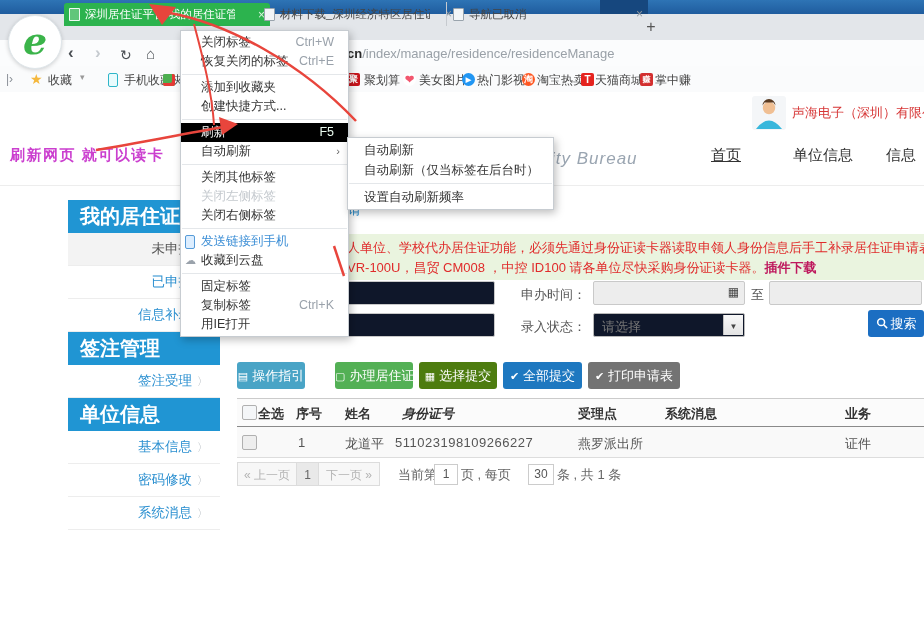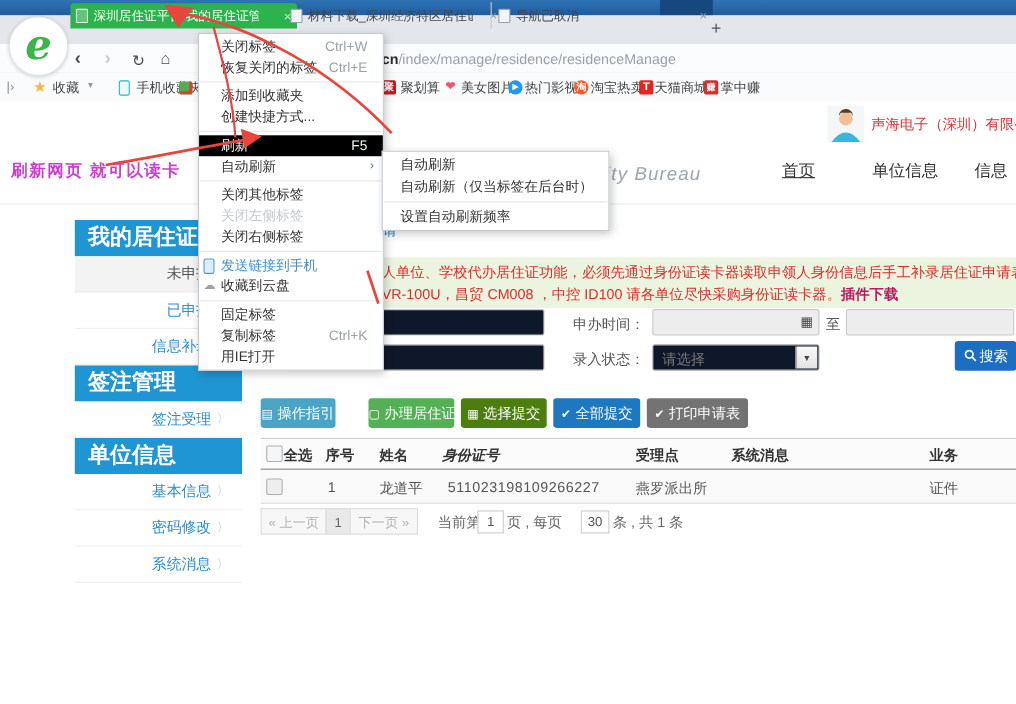--- a/index.html
+++ b/index.html
@@ -242,21 +242,21 @@
       <span class="th" style="left:108px;">姓名</span>
       <span class="th" style="left:165px;font-style:italic;">身份证号</span>
       <span class="th" style="left:341px;">受理点</span>
       <span class="th" style="left:428px;">系统消息</span>
       <span class="th" style="left:608px;">业务</span>
     </div>
     <div class="abs trow">
       <span class="cb" style="left:5px;top:8px;background:#eee;"></span>
       <span class="td" style="left:61px;">1</span>
       <span class="td" style="left:108px;">龙道平</span>
-      <span class="td" style="left:170px;letter-spacing:0.5px;">511023198109266227</span>
+      <span class="td" style="left:158px;letter-spacing:0.5px;">511023198109266227</span>
       <span class="td" style="left:341px;">燕罗派出所</span>
       <span class="td" style="left:608px;">证件</span>
     </div>
 
     <div class="abs pgbox" style="left:237px;width:60px;">« 上一页</div>
     <div class="abs pgbox" style="left:296px;width:23px;background:#e9e9e9;color:#666;">1</div>
     <div class="abs pgbox" style="left:318px;width:62px;">下一页 »</div>
     <span class="abs pginfo" style="left:398px;">当前第</span>
     <span class="abs pgnum" style="left:434px;">1</span>
     <span class="abs pginfo" style="left:461px;">页 , 每页</span>

